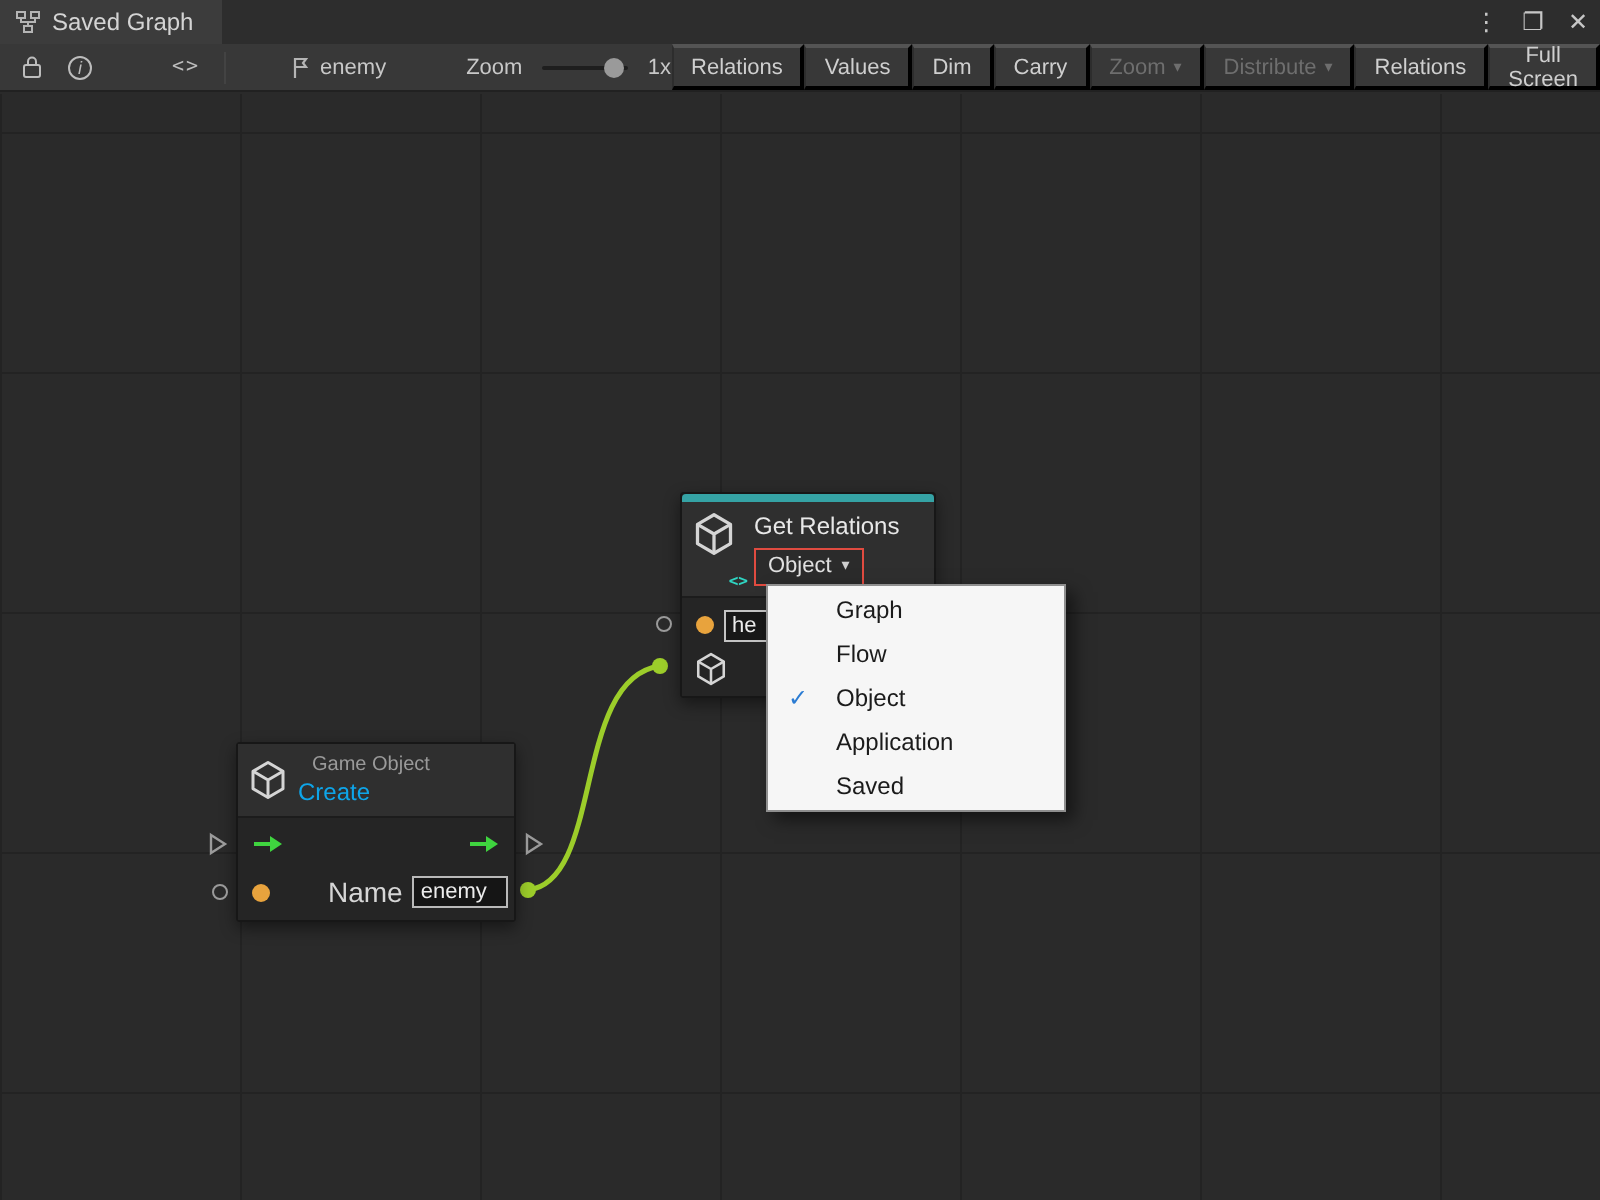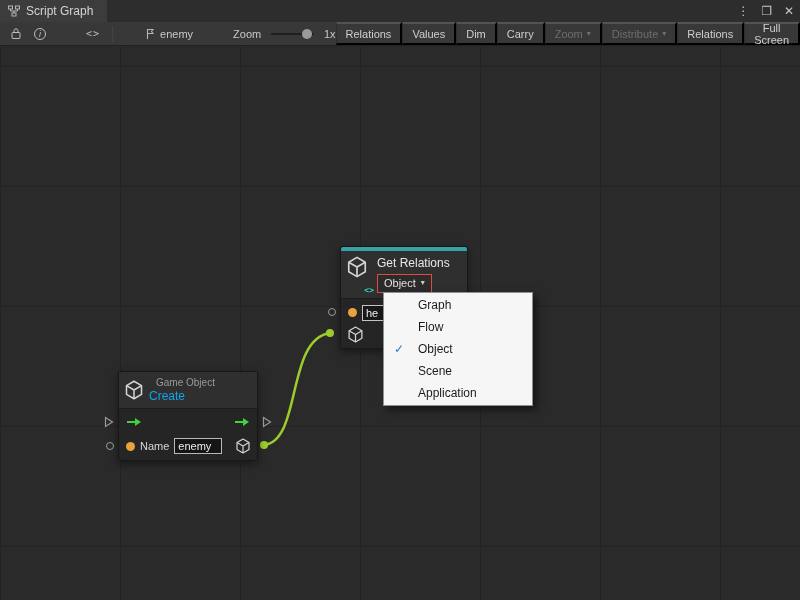--- a/index.html
+++ b/index.html
@@ -76,21 +76,21 @@
           border:1px solid #8f8f8f; box-shadow:4px 4px 8px rgba(0,0,0,.5); z-index:20; padding:1px 0; }
   .menu-item { height:22px; display:flex; align-items:center; font-size:12px; color:#1b1b1b; padding-left:10px; }
   .check { width:24px; color:#2b7cd3; font-size:12px; }
 
   
   .create-node { left:118px; top:324px; width:140px; }
   .cn-cat { font-size:10px; color:#9a9a9a; line-height:12px;margin-left:7px; }
   .cn-title { font-size:12px; color:#0ea5e9; line-height:14px; }
   .flow-row { display:flex; justify-content:space-between; align-items:center; height:16px; }
   .name-row { display:flex; align-items:center; gap:5px; height:18px; margin-top:7px; }
-  .name-label { font-size:11px; color:#d6d6d6; }
+  .name-label { font-size:14px; color:#d6d6d6;margin-left:24px; }
   .name-input { width:48px; height:16px; background:#151515; border:1px solid #b9b9b9; color:#ececec;
                 font-size:11px; padding:0 3px; font-family:"Liberation Sans", sans-serif; }
   .flow-arrow line { stroke:#3fd43f; stroke-width:2; }
   .flow-arrow polygon { fill:#3fd43f; }
 
   
   .port-circle { position:absolute; width:8px; height:8px; border:1px solid #9a9a9a; border-radius:50%;
                  background:transparent; }
   .port-tri { position:absolute; width:10px; height:12px; }
 </style>
@@ -102,21 +102,21 @@
   <div class="titlebar">
     <div class="tab">
       <svg class="tab-icon" width="12" height="12" viewBox="0 0 12 12">
         <g fill="none" stroke="#b5b5b5" stroke-width="1">
           <rect x="0.5" y="1" width="4" height="3"></rect>
           <rect x="7.5" y="1" width="4" height="3"></rect>
           <rect x="4" y="8" width="4" height="3"></rect>
           <path d="M2.5 4 V6 H9.5 V4 M6 6 V8"></path>
         </g>
       </svg>
-      <span>Script Graph</span>
+      <span>Saved Graph</span>
     </div>
     <div class="win-controls">
       <span>⋮</span>
       <span>❐</span>
       <span>✕</span>
     </div>
   </div>
 
   <div class="toolbar">
     <span class="tb-icon">
@@ -223,25 +223,25 @@
       <div class="menu-item">
         <span class="check"></span>
         <span>Flow</span>
       </div>
       <div class="menu-item">
         <span class="check">✓</span>
         <span>Object</span>
       </div>
       <div class="menu-item">
         <span class="check"></span>
-        <span>Scene</span>
-      </div>
-      <div class="menu-item">
-        <span class="check"></span>
         <span>Application</span>
+      </div>
+      <div class="menu-item">
+        <span class="check"></span>
+        <span>Saved</span>
       </div>
     </div>
 
     <div class="node create-node">
       <div class="node-header" style="align-items:center;">
         <svg class="cube" width="18" height="20" viewBox="0 0 14 16">
           <path d="M7 1 L13 4.5 V11.5 L7 15 L1 11.5 V4.5 Z"></path>
           <path d="M1 4.5 L7 8 L13 4.5 M7 8 V15"></path>
         </svg>
         <div>

